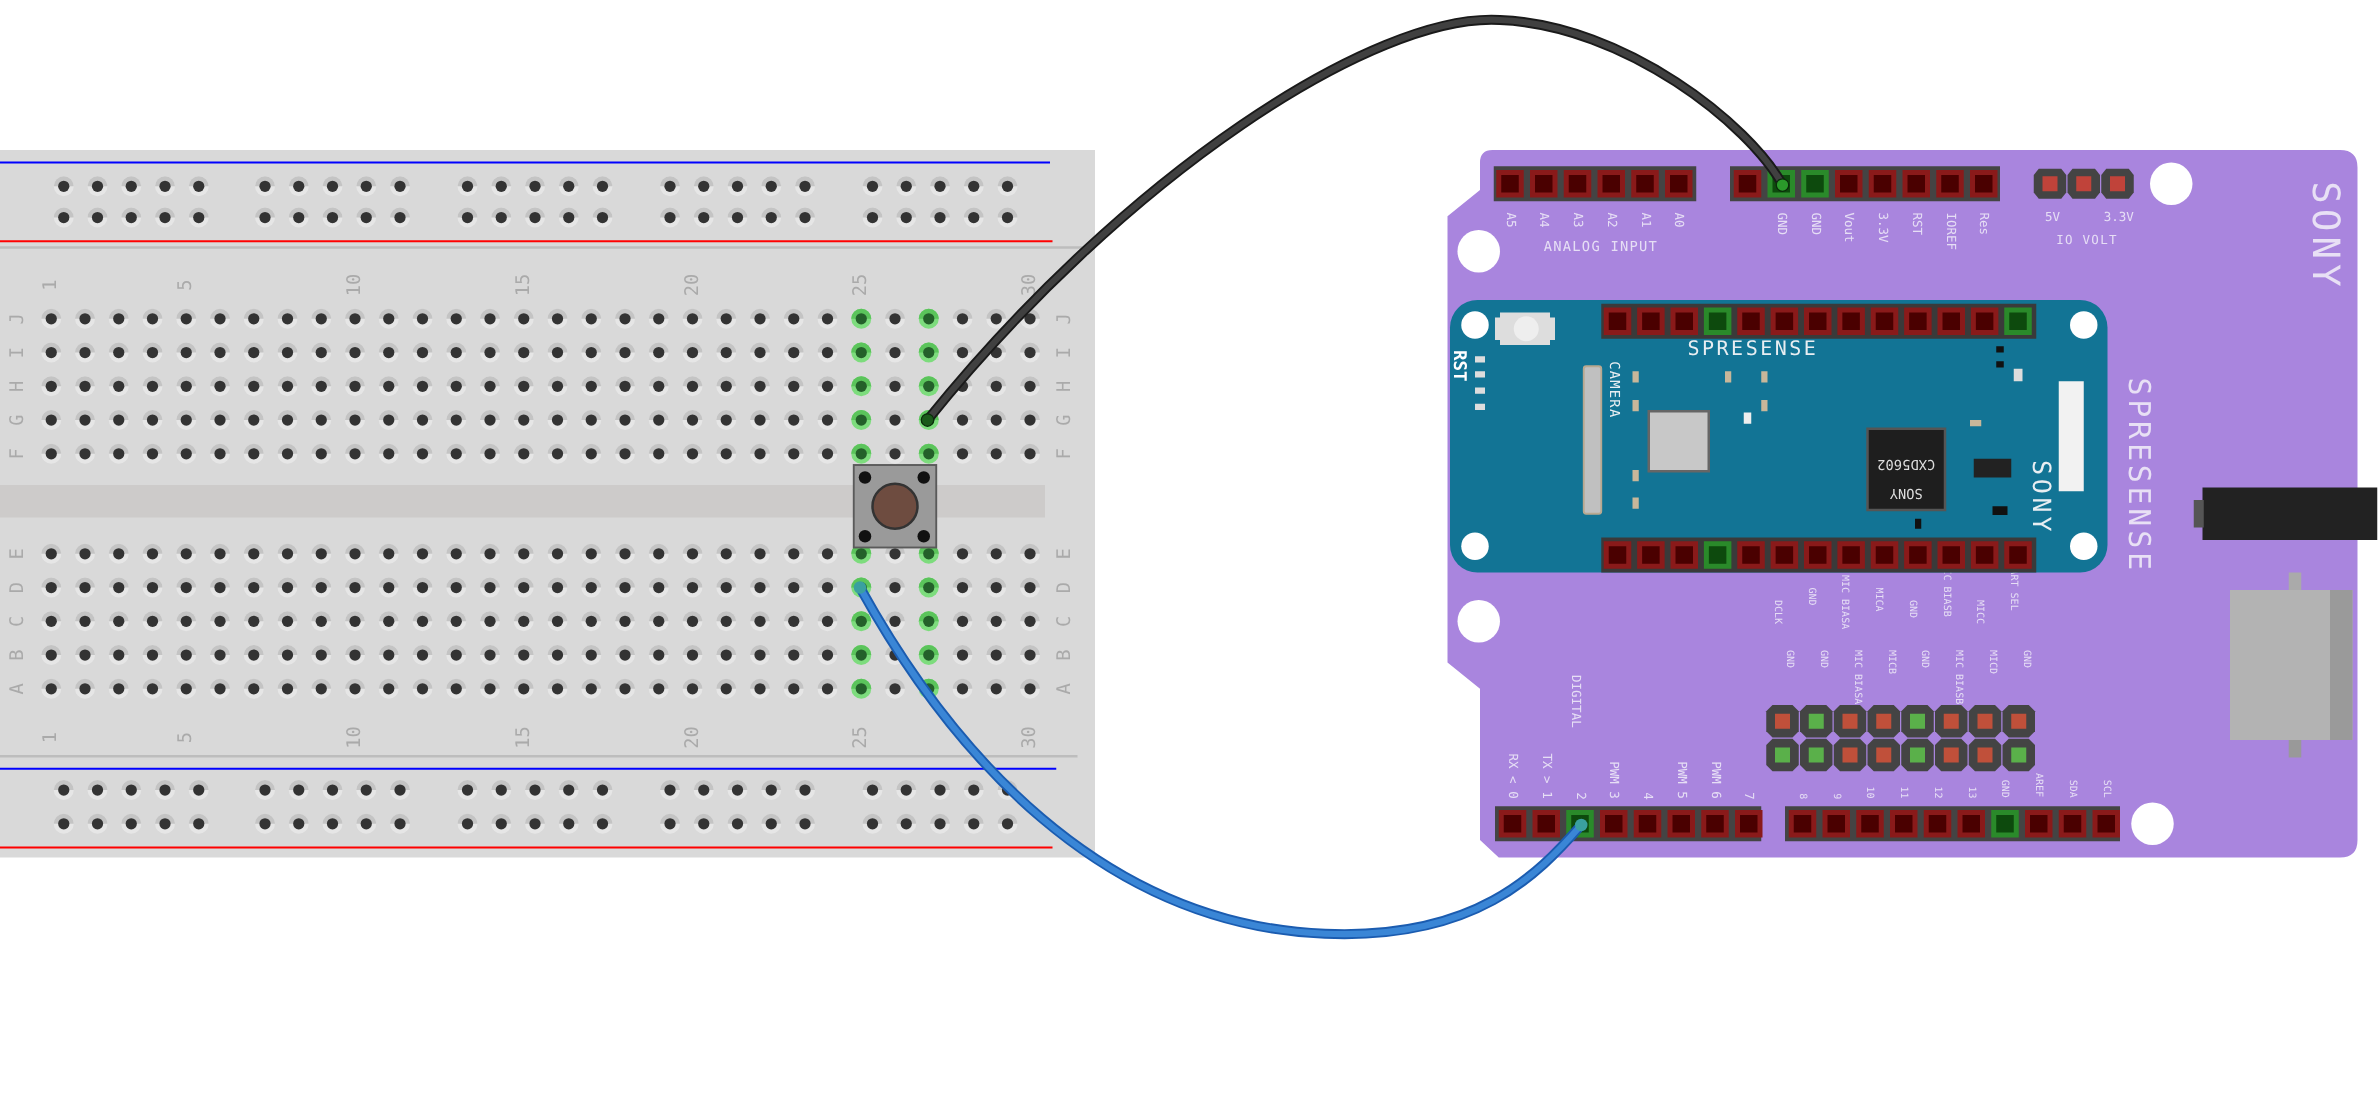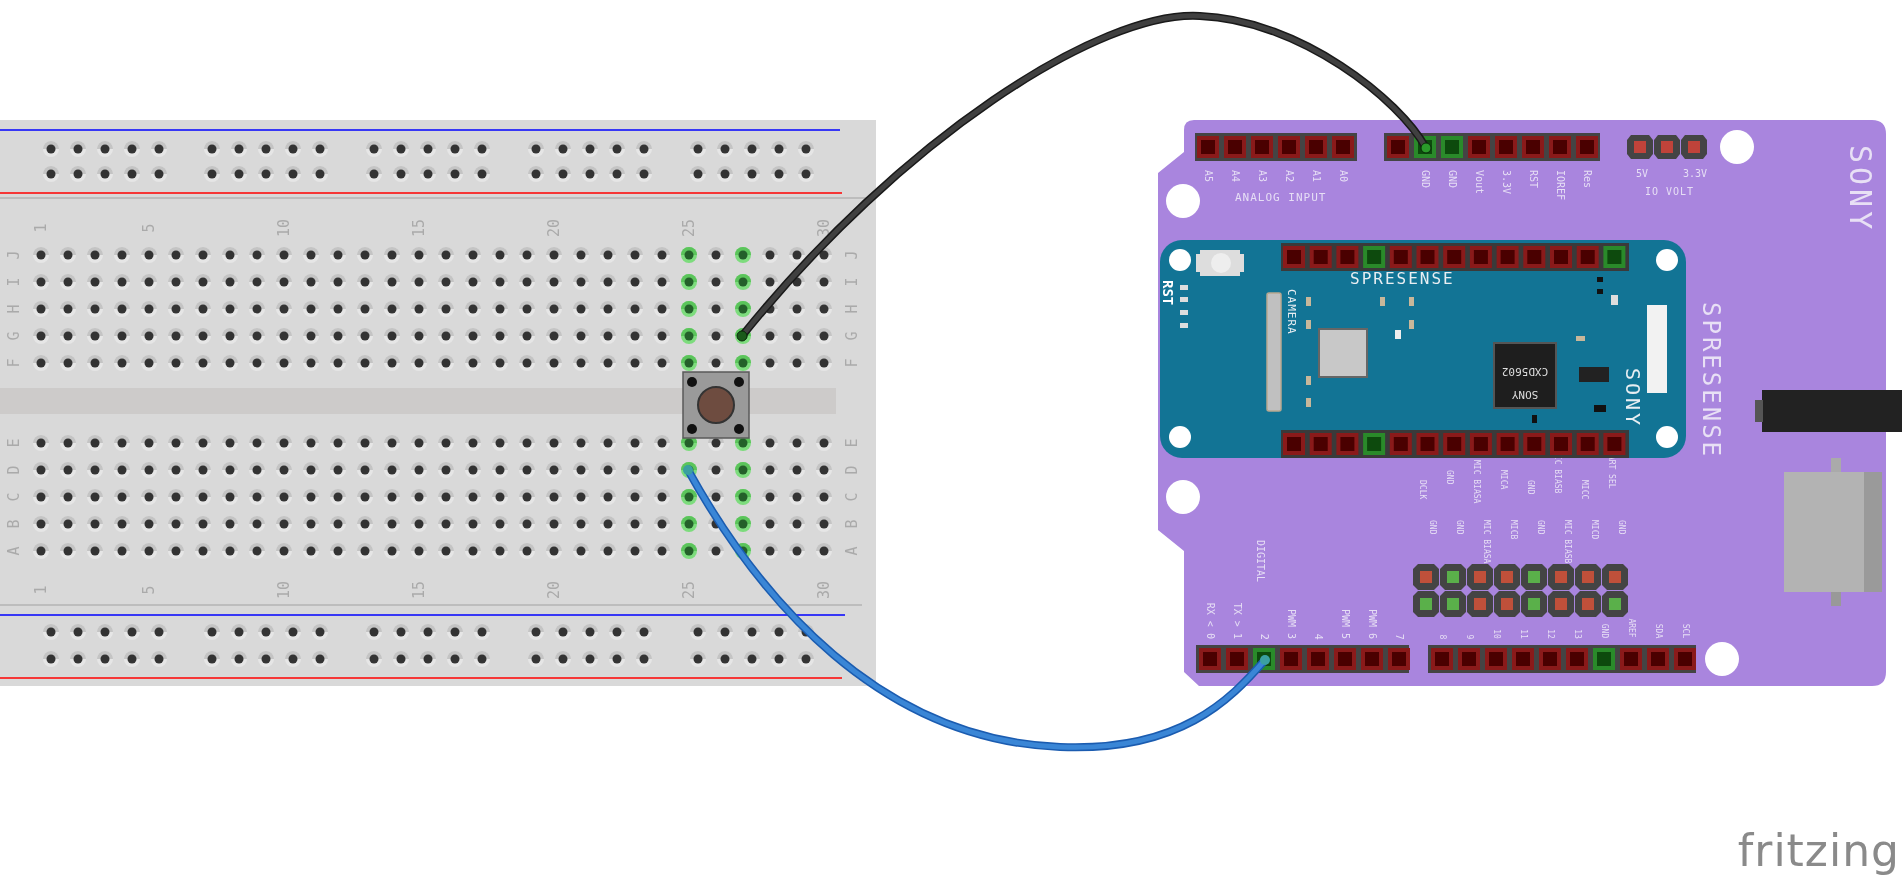--- a/index.html
+++ b/index.html
@@ -1555,14 +1555,13 @@
     <path d="M742,336 C900,140 1100,10 1200,16 C1300,20 1400,100 1426,148" fill="none" stroke="#1a1a1a" stroke-width="8" stroke-linecap="round"></path>
     <path d="M742,336 C900,140 1100,10 1200,16 C1300,20 1400,100 1426,148" fill="none" stroke="#404040" stroke-width="5" stroke-linecap="round"></path>
     <circle cx="742" cy="336" r="5" fill="#1a5a1a" stroke="#0a2a0a"></circle>
     <circle cx="1426" cy="148" r="5" fill="#2a9a2a" stroke="#0a2a0a"></circle>
     <path d="M688,470 C760,600 880,740 1060,747 C1180,752 1230,700 1265,660" fill="none" stroke="#1b5cb0" stroke-width="8" stroke-linecap="round"></path>
     <path d="M688,470 C760,600 880,740 1060,747 C1180,752 1230,700 1265,660" fill="none" stroke="#3a86d6" stroke-width="5" stroke-linecap="round"></path>
     <circle cx="688" cy="470" r="5" fill="#3aa0a0"></circle>
     <circle cx="1265" cy="660" r="5" fill="#3aa0a0"></circle>
   </g>
 </svg>
-<div class="logo">fritzing</div>
 </div>
 
 </body></html>

